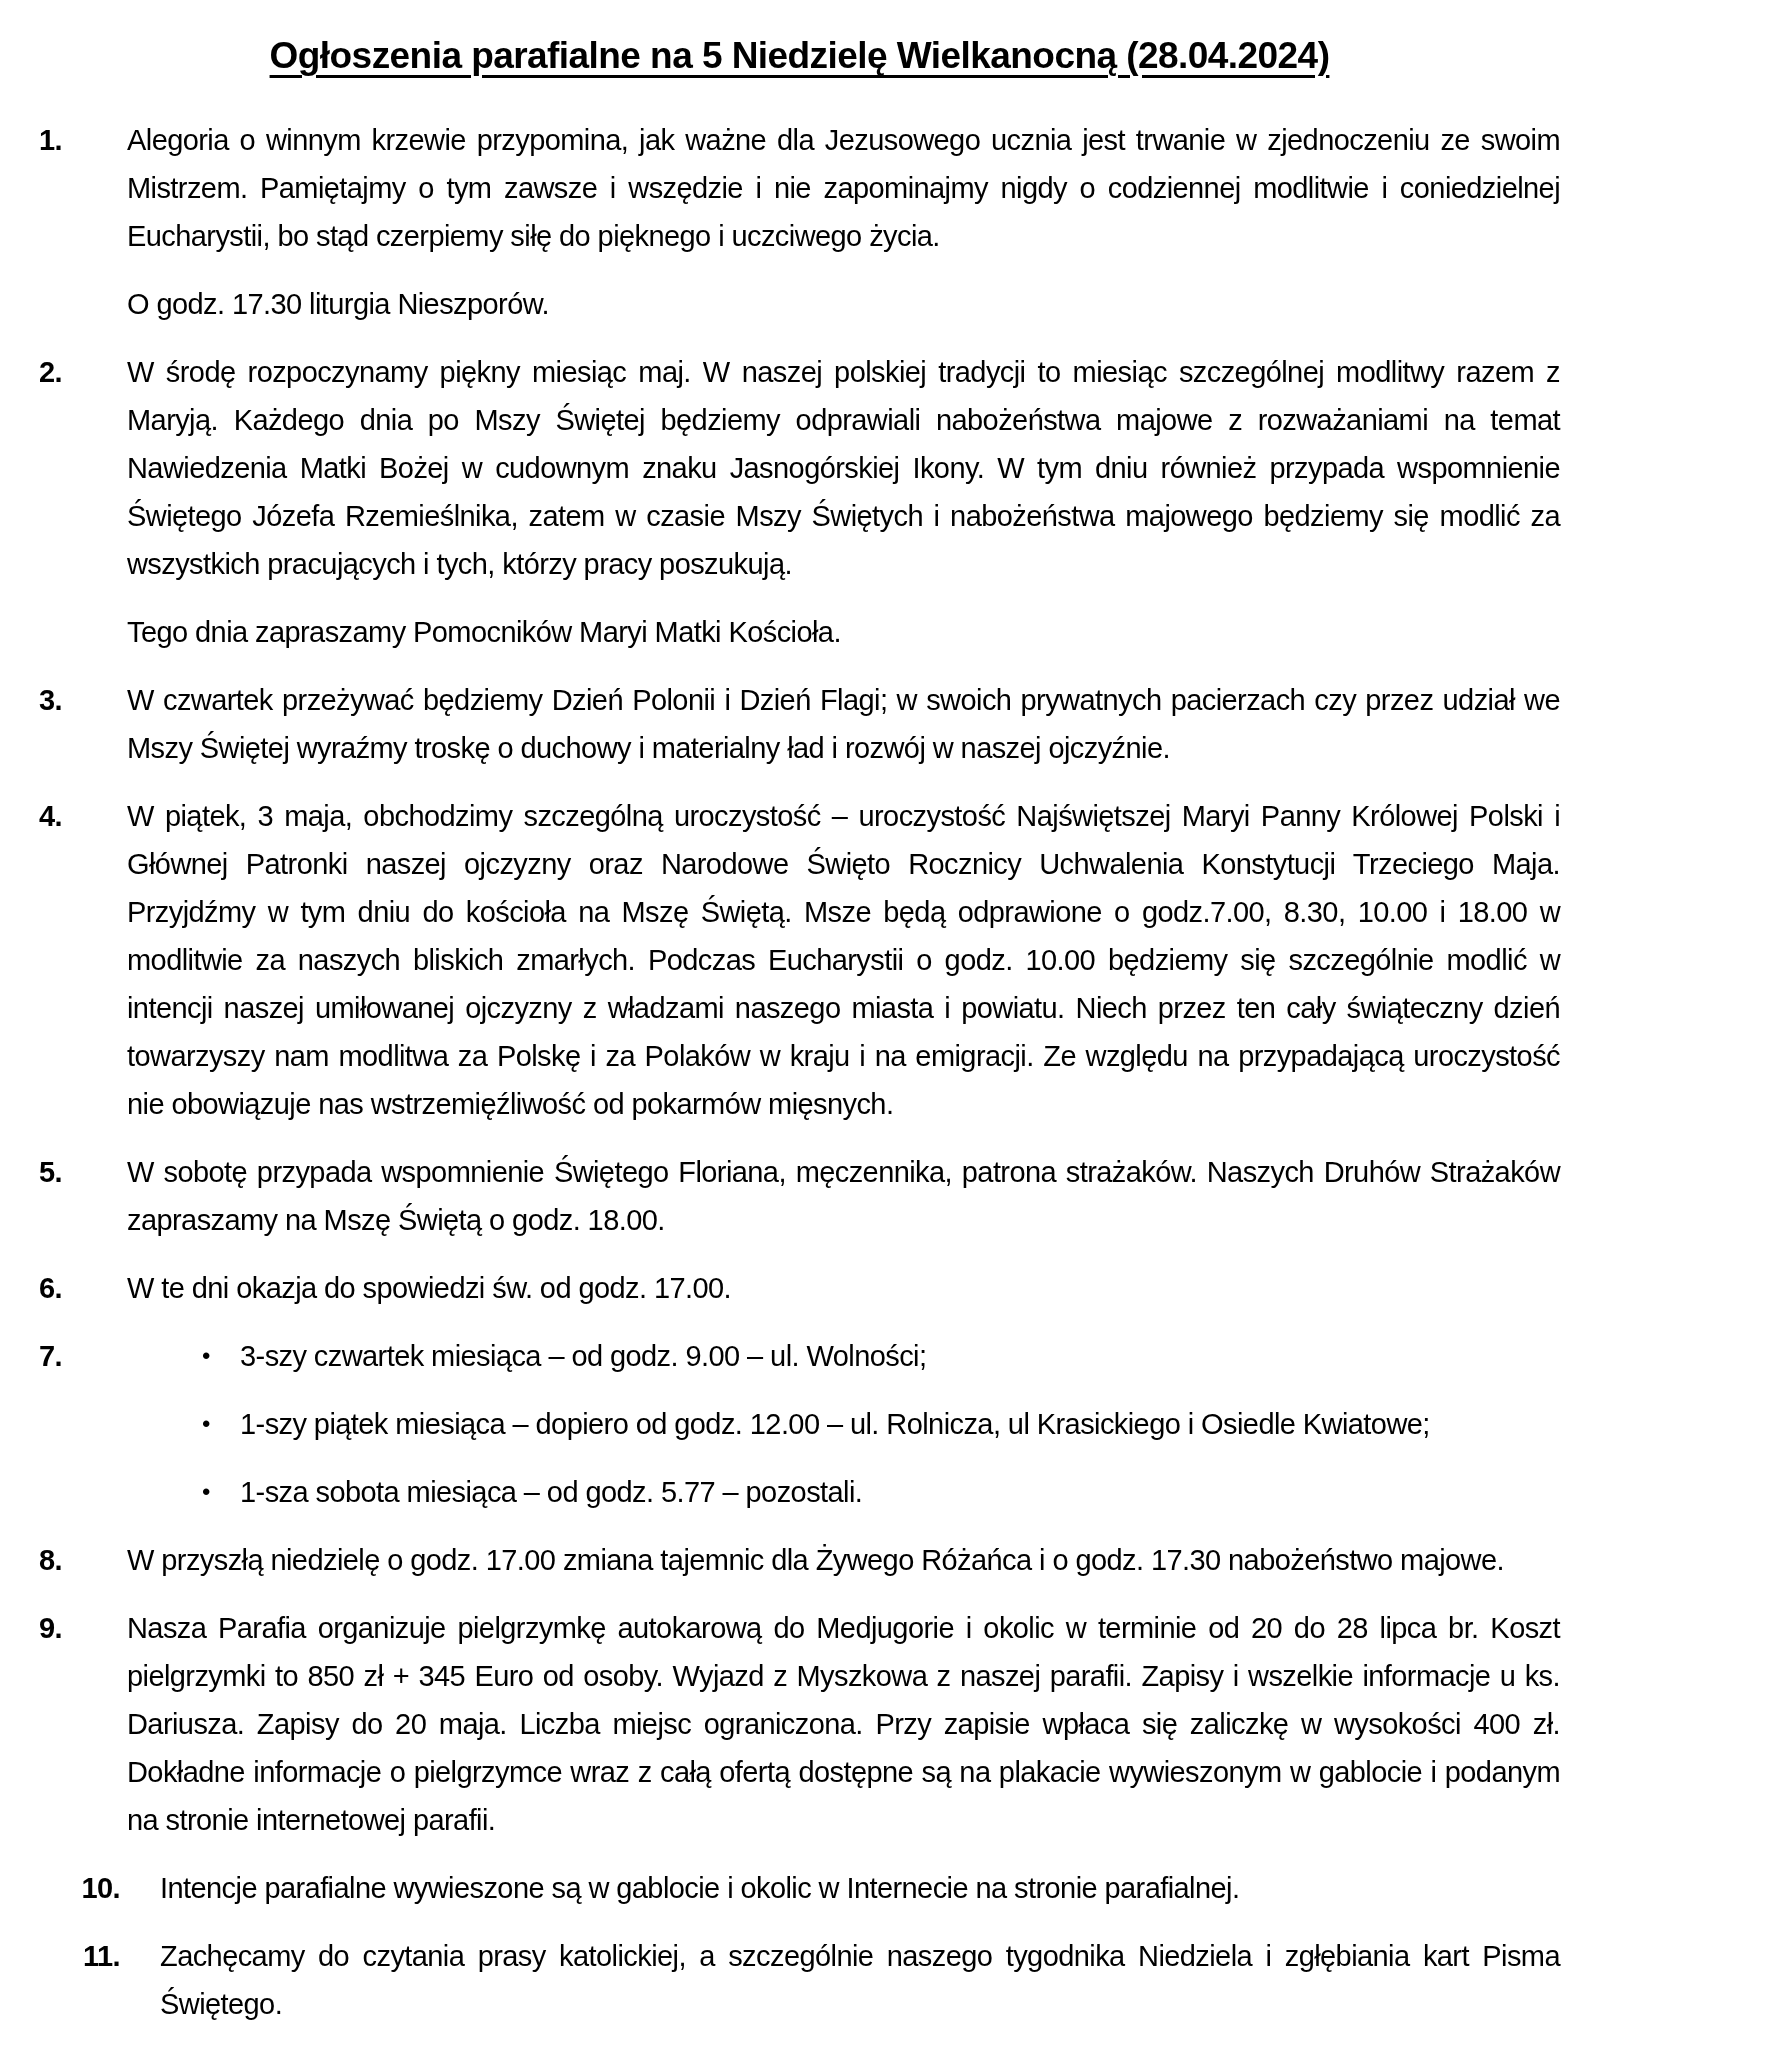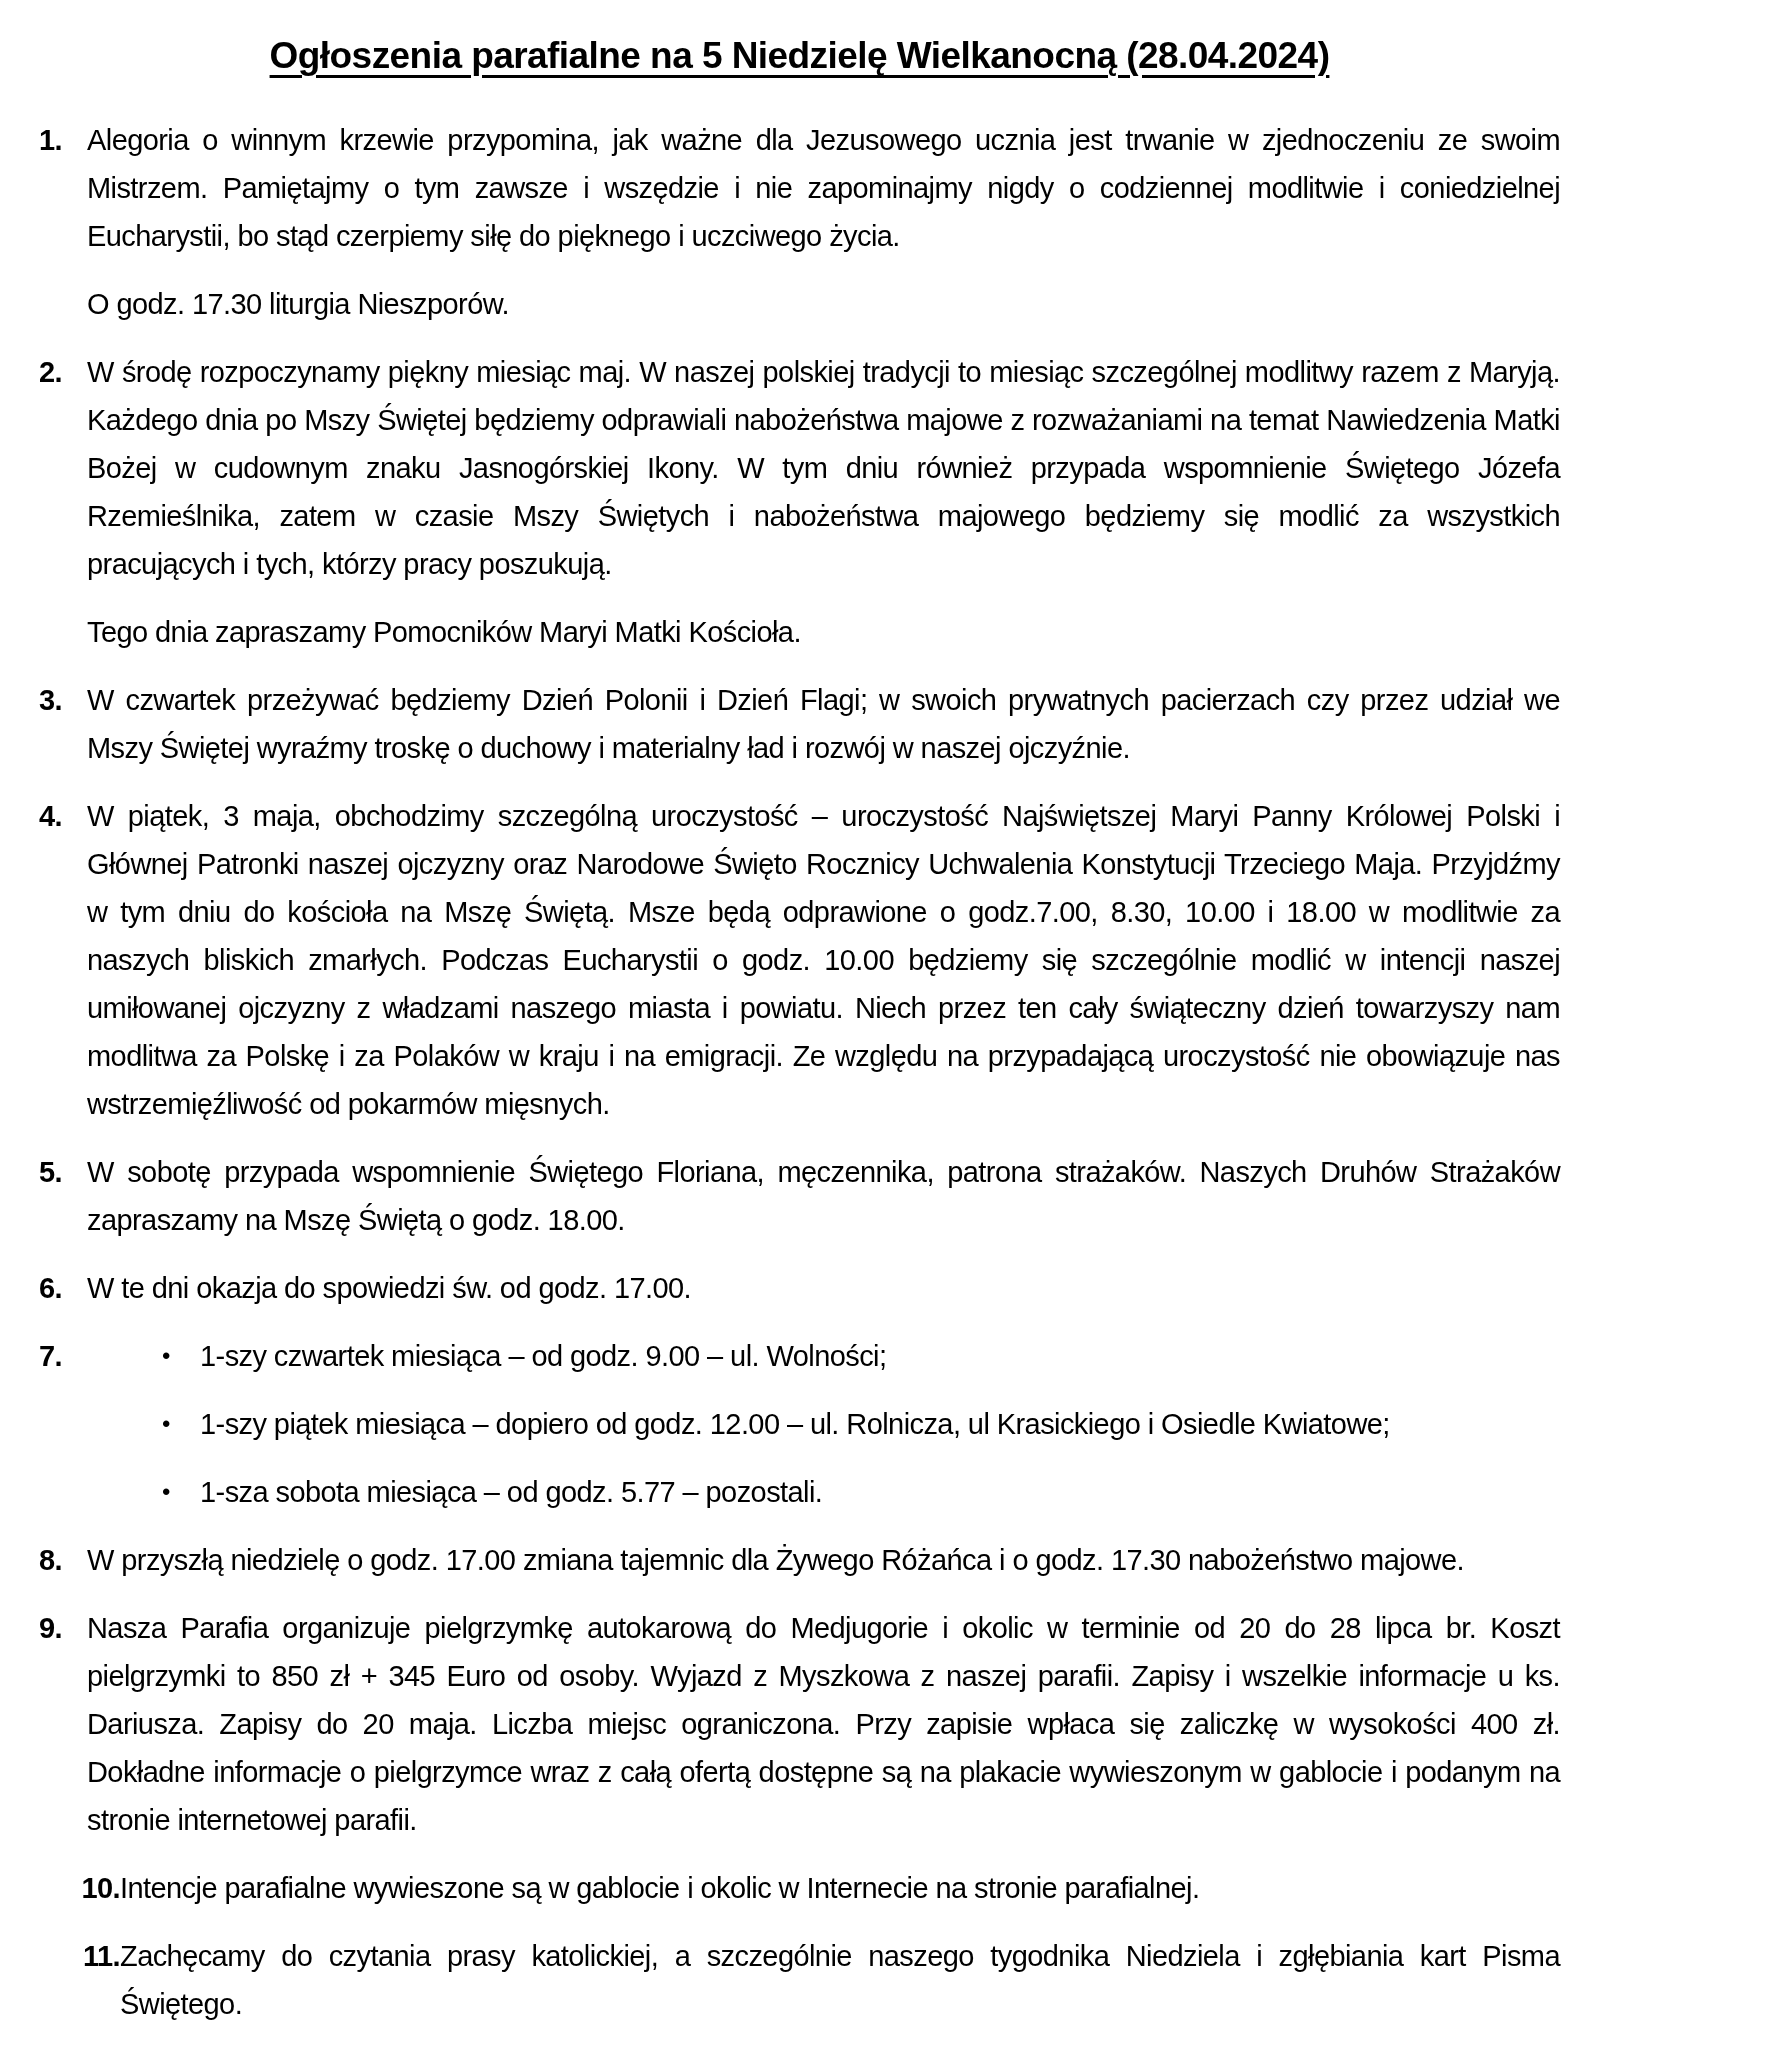--- a/index.html
+++ b/index.html
@@ -43,20 +43,21 @@
     flex: 0 0 48px;
     font-weight: bold;
   }
   .num.wide {
     flex-basis: 81px;
     text-align: right;
   }
   .body {
     flex: 1 1 auto;
     min-width: 0;
+    margin-left: 40px;
   }
   .body p {
     margin: 0 0 20px 0;
     text-align: justify;
   }
   .body p:last-child,
   .body ul:last-child {
     margin-bottom: 0;
   }
   ul.bullets {
@@ -123,21 +124,21 @@
         <div class="body">
           <p>W te dni okazja do spowiedzi św. od godz. 17.00.</p>
         </div>
       </div>
       <div class="item">
         <span class="num">7.</span>
         <div class="body">
           <ul class="bullets">
             <li>
               <span class="dot">•</span>
-              <span class="bullet-text">1-szy czwartek miesiąca – od godz. 9.00 – ul. Wolności;</span>
+              <span class="bullet-text">3-szy czwartek miesiąca – od godz. 9.00 – ul. Wolności;</span>
             </li>
             <li>
               <span class="dot">•</span>
               <span class="bullet-text">1-szy piątek miesiąca – dopiero od godz. 12.00 – ul. Rolnicza, ul Krasickiego i Osiedle Kwiatowe;</span>
             </li>
             <li>
               <span class="dot">•</span>
               <span class="bullet-text">1-sza sobota miesiąca – od godz. 5.77 – pozostali.</span>
             </li>
           </ul>

